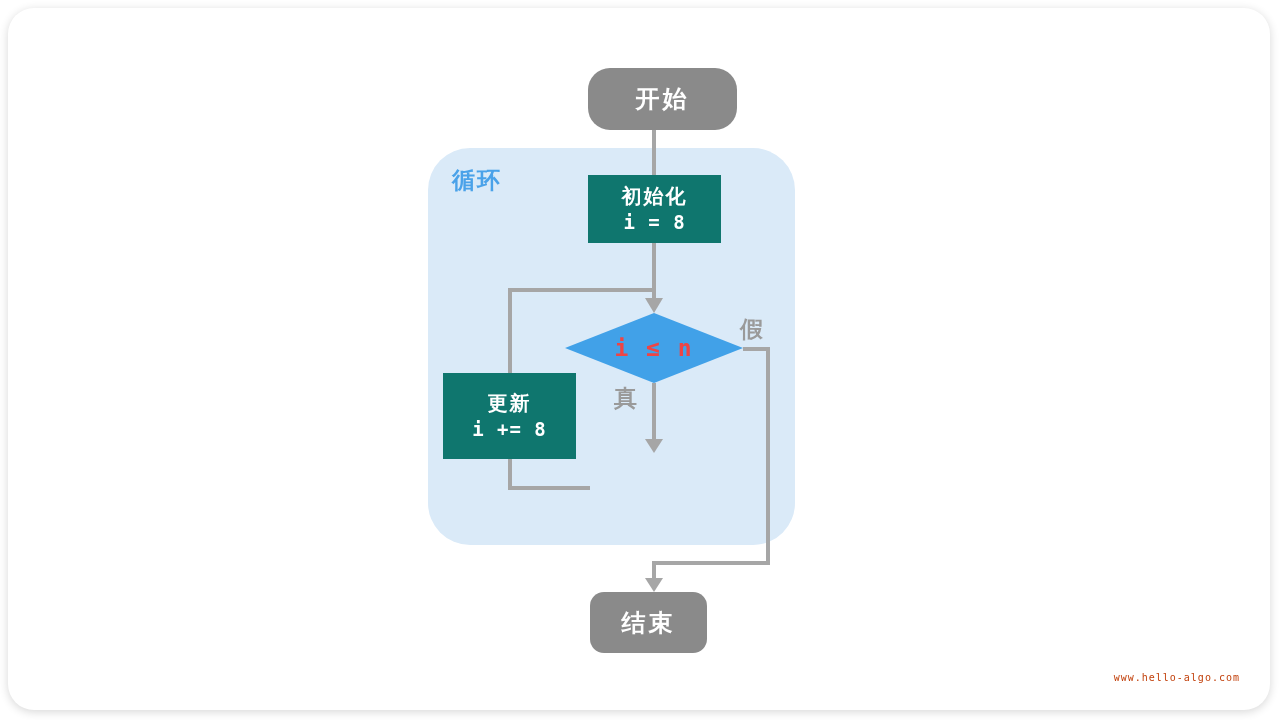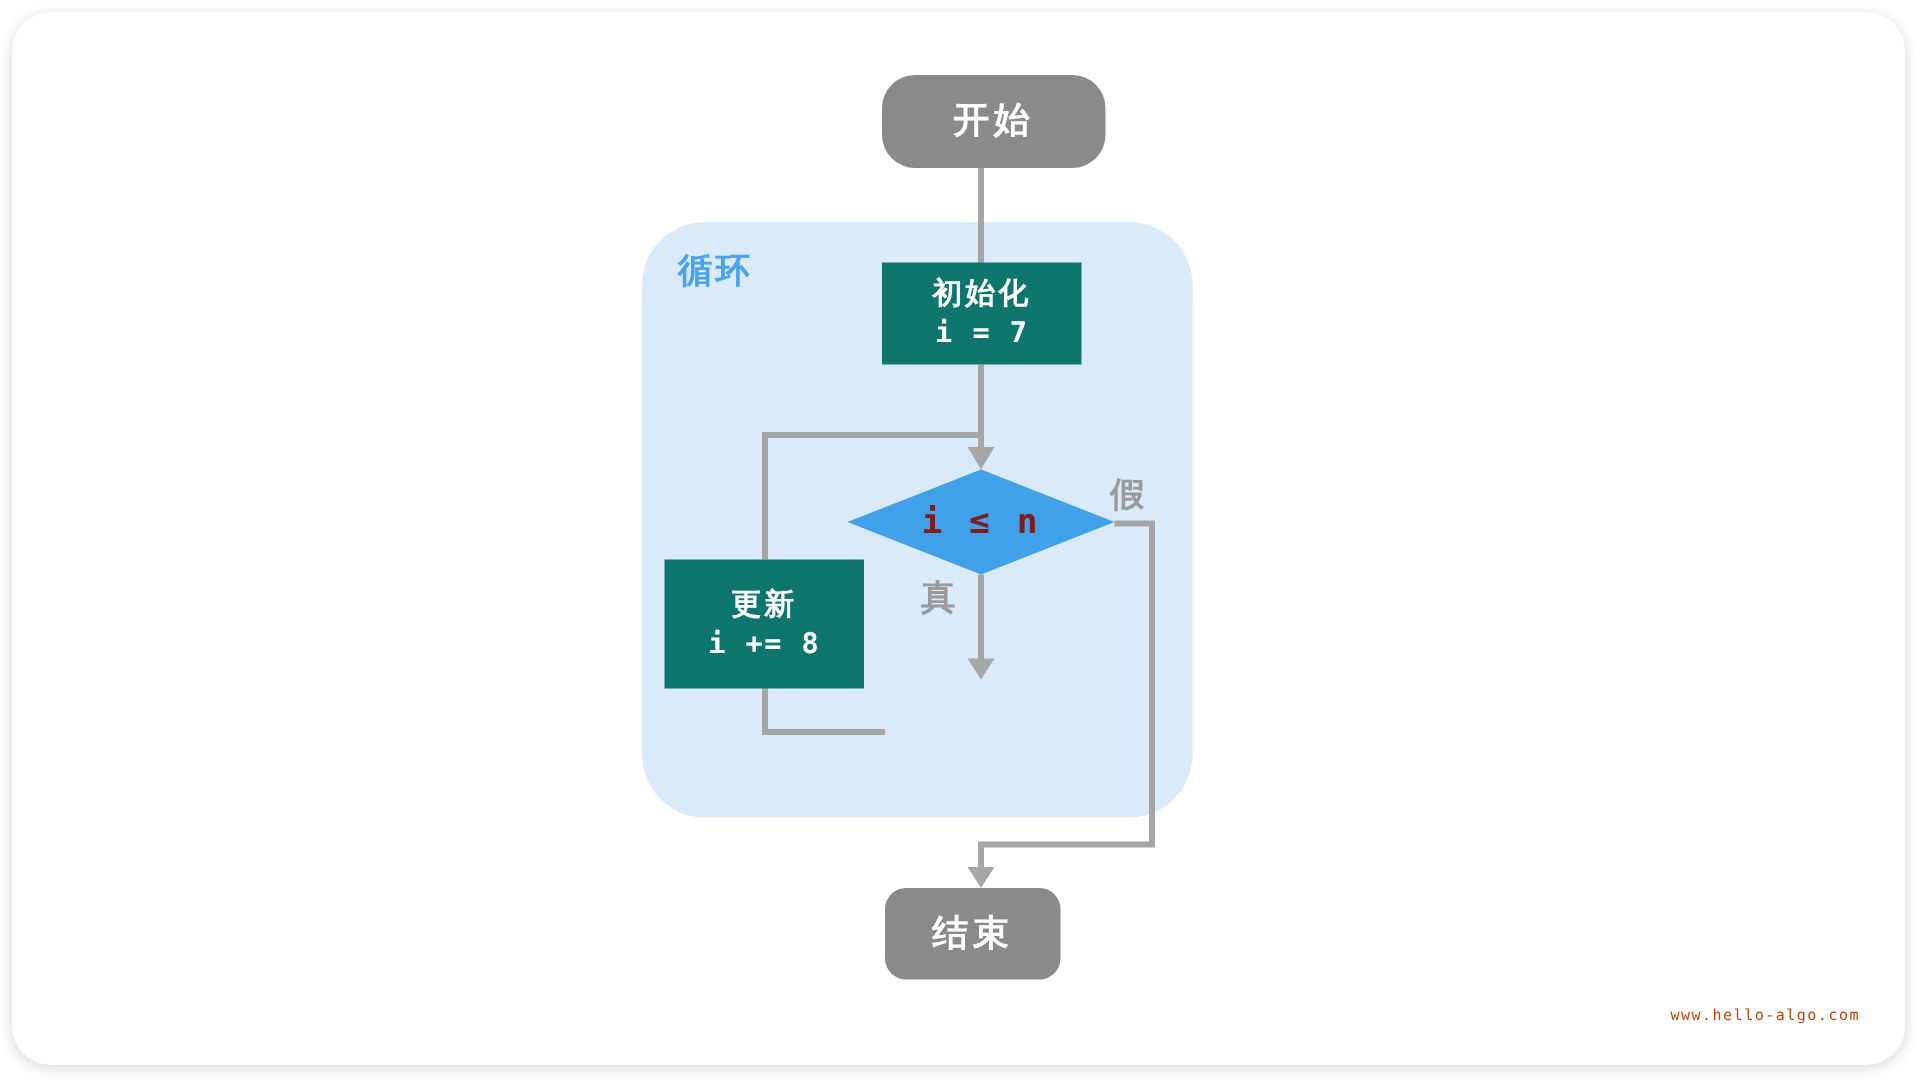--- a/index.html
+++ b/index.html
@@ -70,33 +70,33 @@
     font-family: "DejaVu Sans Mono", monospace;
     font-size: 19px;
     letter-spacing: 1px;
     margin-top: 2px;
   }
   .task {
     background: #85bd7c;
     font-size: 24px;
     letter-spacing: 3px;
   }
-  .node-start { left: 588px; top: 50px;  width: 149px; height: 62px; border-radius: 22px; }
+  .node-start { left: 588px; top: 68px;  width: 149px; height: 62px; border-radius: 22px; }
   .node-init  { left: 588px; top: 175px; width: 133px; height: 68px; }
   .node-update{ left: 443px; top: 373px; width: 133px; height: 86px; }
   .node-task  { left: 590px; top: 453px; width: 133px; height: 70px; }
   .node-end   { left: 590px; top: 592px; width: 117px; height: 61px; }
   .cond-text {
     position: absolute;
     left: 565px; top: 313px;
     width: 178px; height: 70px;
     display: flex;
     align-items: center;
     justify-content: center;
-    color: #7f1d1d;
+    color: #ef4444;
     font-family: "DejaVu Sans Mono", monospace;
     font-weight: bold;
     font-size: 23px;
     letter-spacing: 2px;
   }
   .branch-label {
     position: absolute;
     font-size: 23px;
     font-weight: bold;
     color: #9a9a9a;
@@ -141,21 +141,21 @@
 
     <polygon points="565,348 654,313 743,348 654,383" fill="#41a1e8"></polygon>
   </svg>
 
   <div class="node terminal node-start">
     <span>开始</span>
   </div>
 
   <div class="node process node-init">
     <span>初始化</span>
-    <span class="code">i = 7</span>
+    <span class="code">i = 8</span>
   </div>
 
   <div class="cond-text">i ≤ n</div>
 
   <div class="branch-label label-false">假</div>
   <div class="branch-label label-true">真</div>
 
   <div class="node process node-update">
     <span>更新</span>
     <span class="code">i += 8</span>

